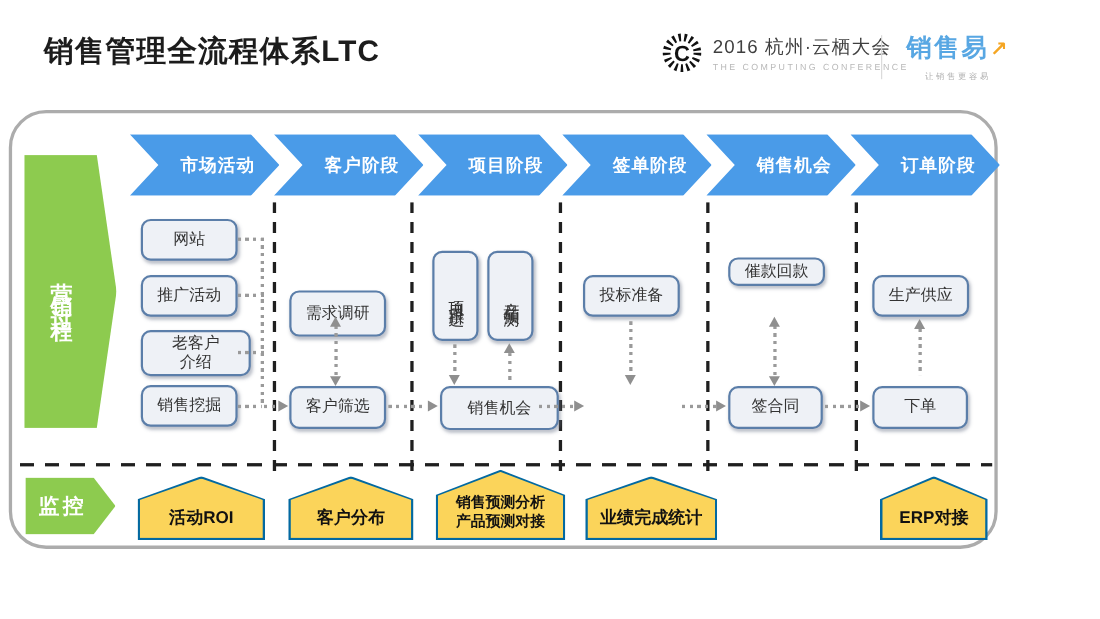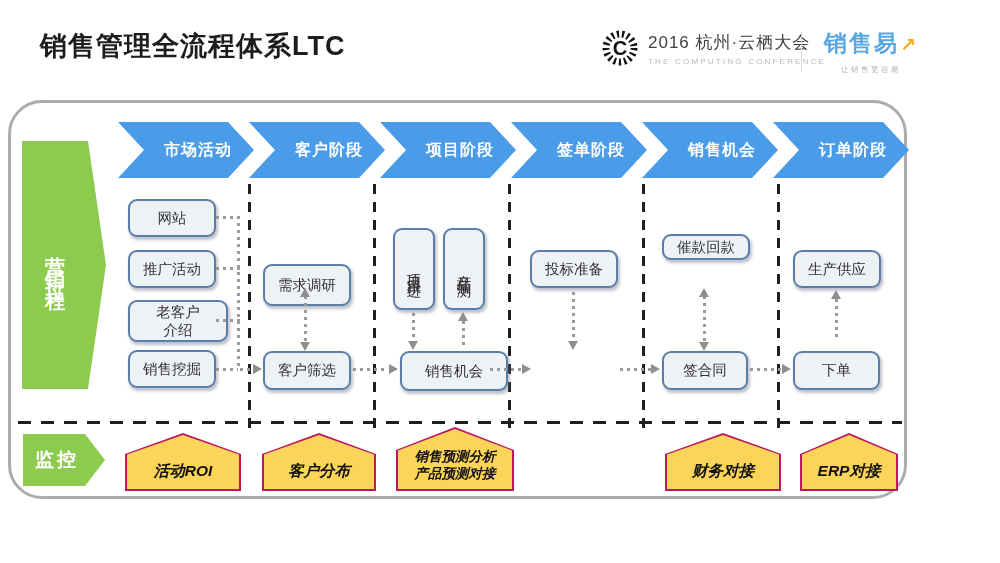--- a/index.html
+++ b/index.html
@@ -55,21 +55,21 @@
   }
   .box.vert span { writing-mode:vertical-lr; letter-spacing:3px; }
   
   .dot-h { position:absolute; height:3px; background-image:repeating-linear-gradient(90deg,#9a9a9a 0 3px,transparent 3px 7px); }
   .dot-v { position:absolute; width:3px; background-image:repeating-linear-gradient(180deg,#9a9a9a 0 3px,transparent 3px 7px); }
   .ah { position:absolute; width:0; height:0; }
   .ah-r { border-top:5px solid transparent; border-bottom:5px solid transparent; border-left:9px solid #8f8f8f; }
   .ah-d { border-left:5px solid transparent; border-right:5px solid transparent; border-top:9px solid #8f8f8f; }
   .ah-u { border-left:5px solid transparent; border-right:5px solid transparent; border-bottom:9px solid #8f8f8f; }
   
-  .pent { position:absolute; background:#be185d; clip-path:polygon(50% 0, 100% 36%, 100% 100%, 0 100%, 0 36%);font-style:italic; }
+  .pent { position:absolute; background:#0369a1; clip-path:polygon(50% 0, 100% 36%, 100% 100%, 0 100%, 0 36%); }
   .pent-inner { position:absolute; inset:2px; background:#fbd45a; clip-path:polygon(50% 0, 100% 36%, 100% 100%, 0 100%, 0 36%);
     display:flex; align-items:center; justify-content:center; text-align:center;
     padding-top:18px; color:#111; font-weight:bold; font-size:15.5px; white-space:pre-line; line-height:1.25; }
   .pent-inner.small { font-size:13.5px; padding-top:14px; }
 </style>
 </head>
 <body>
 
 <div class="page">
 
@@ -180,20 +180,20 @@
   <div class="pent" style="left:125px;top:433px;width:116px;height:58px">
     <div class="pent-inner">活动ROI</div>
   </div>
   <div class="pent" style="left:262px;top:433px;width:114px;height:58px">
     <div class="pent-inner">客户分布</div>
   </div>
   <div class="pent" style="left:396px;top:427px;width:118px;height:64px">
     <div class="pent-inner small">销售预测分析
 产品预测对接</div>
   </div>
-  <div class="pent" style="left:665px;top:433px;width:116px;height:58px">
-    <div class="pent-inner">财务对接</div>
+  <div class="pent" style="left:532px;top:433px;width:120px;height:58px">
+    <div class="pent-inner">业绩完成统计</div>
   </div>
   <div class="pent" style="left:800px;top:433px;width:98px;height:58px">
     <div class="pent-inner">ERP对接</div>
   </div>
 
 </div>
 
 </body></html>

